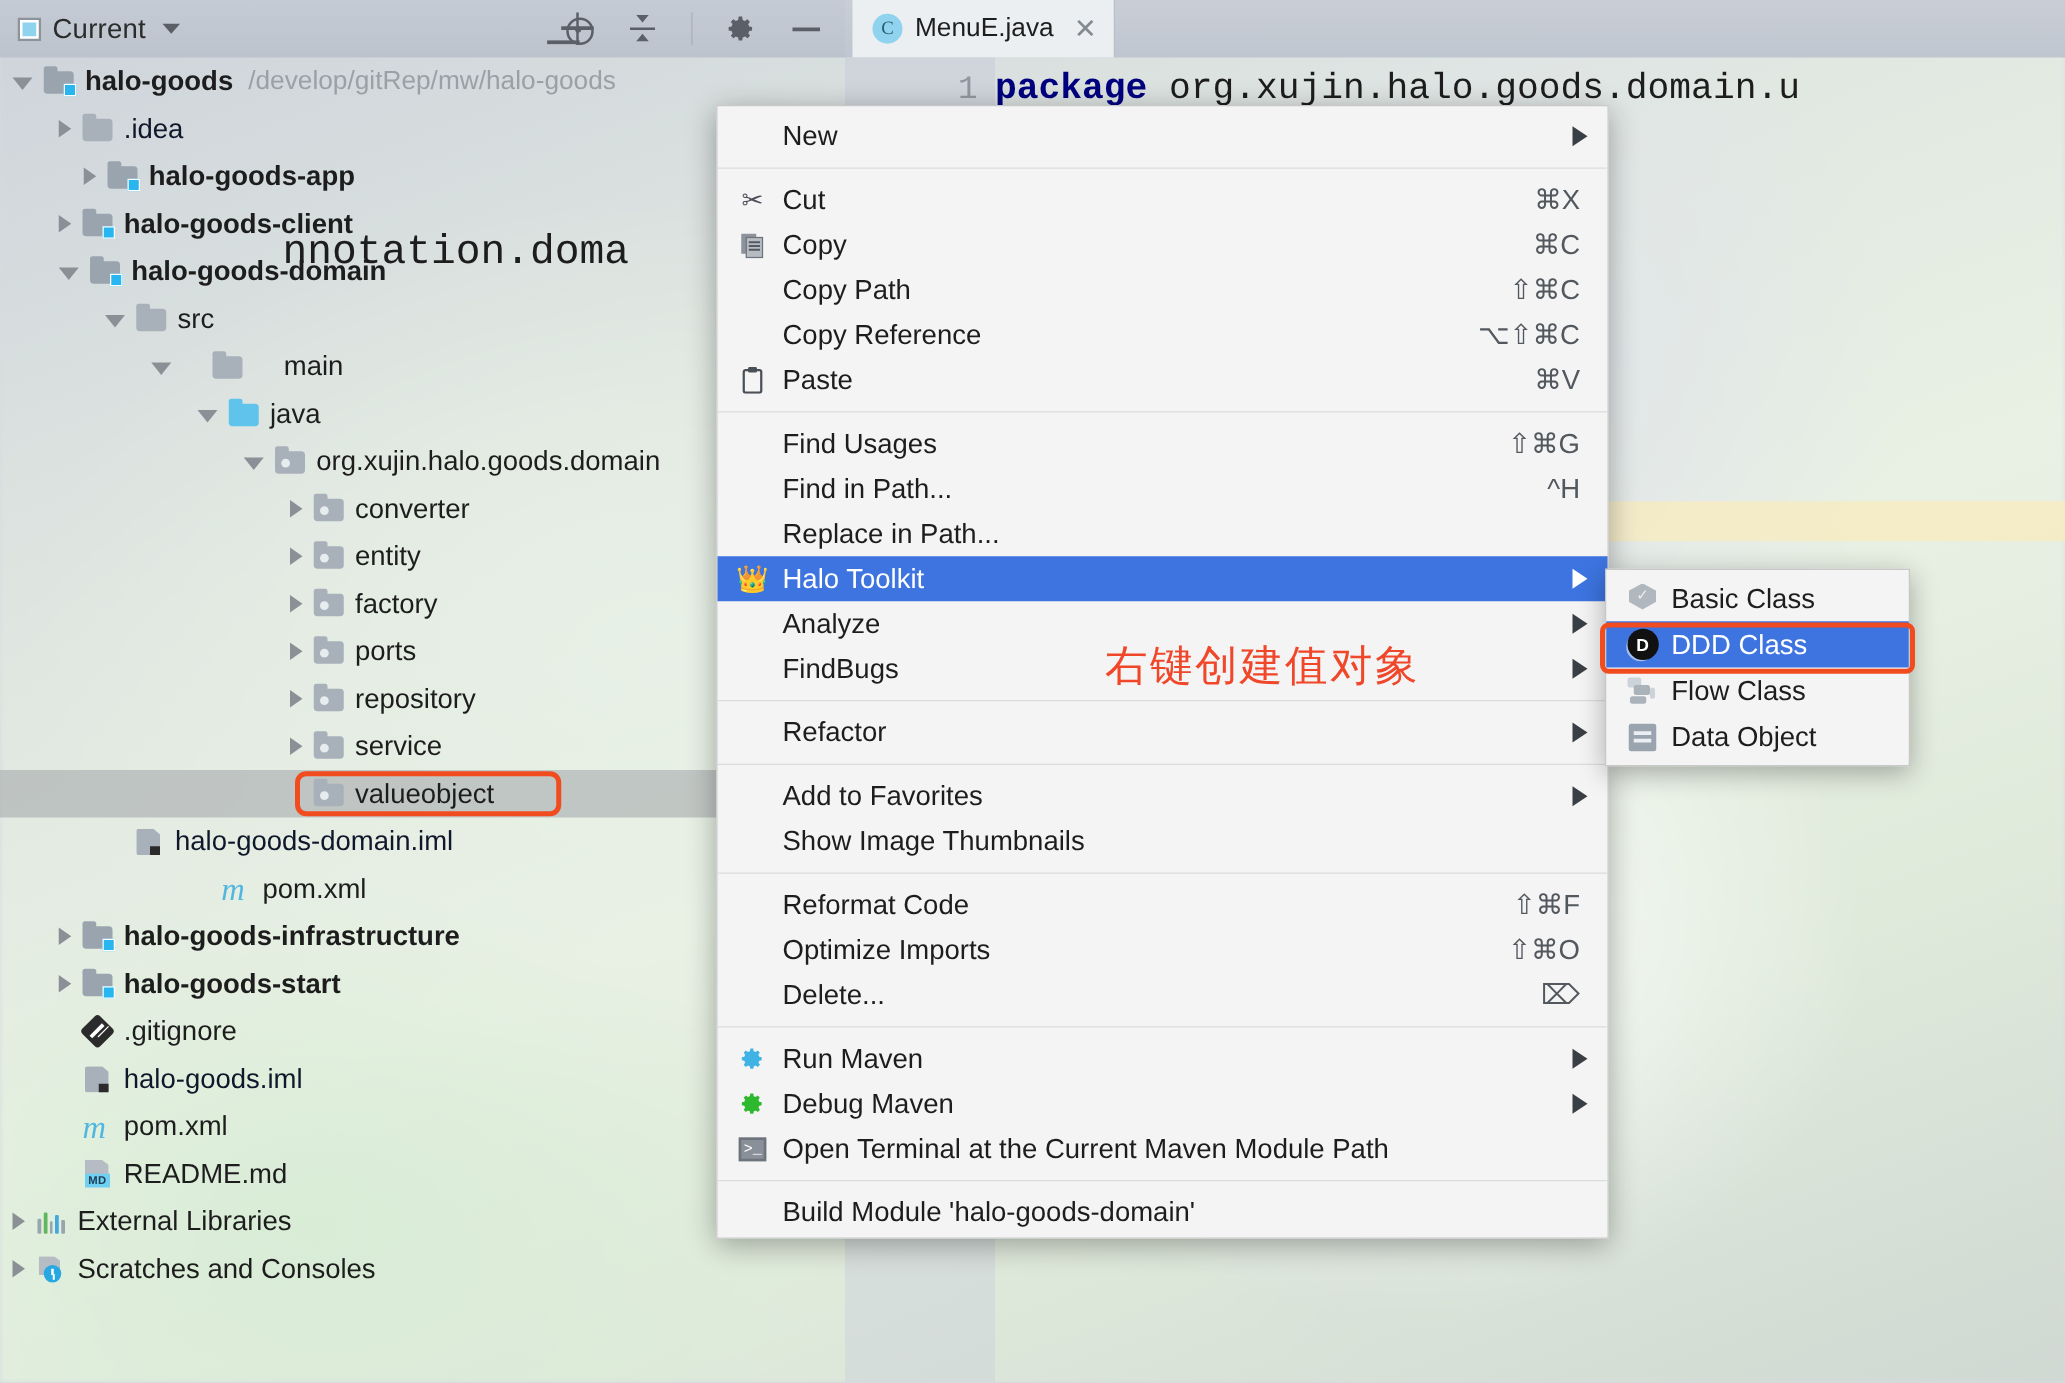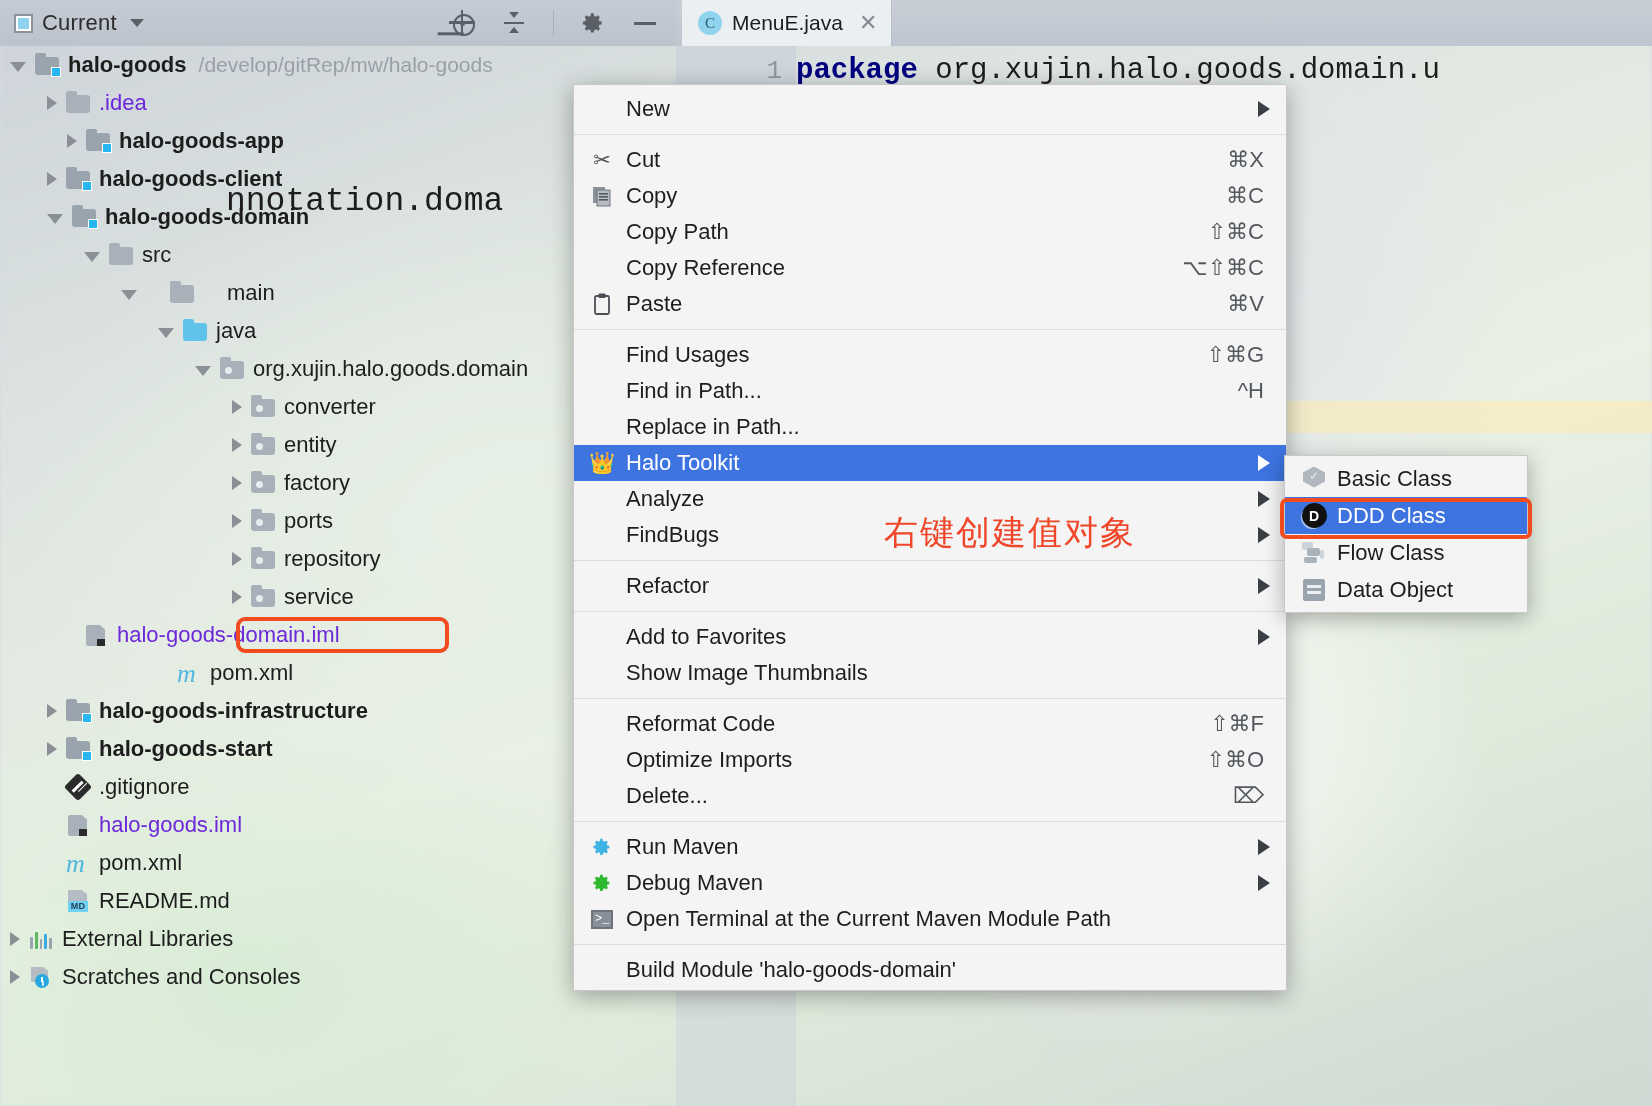--- a/index.html
+++ b/index.html
@@ -92,21 +92,21 @@
     border-left: 10px solid #8b9096; margin-right: 9px;
   }
   .arrow.open {
     border-left: 8px solid transparent; border-right: 8px solid transparent;
     border-top: 10px solid #8b9096; border-bottom: 0;
     margin-right: 9px; position: relative; top: 2px;
   }
   .arrow.hidden { visibility: hidden; }
   .label { margin-left: 8px; }
   .label.bold { font-weight: bold; }
-  .label.dim { color: #6d28d9; }
+  .label.dim { color: #0f172a; }
   .path-hint { color: #9aa0a6; font-size: 21px; margin-left: 12px; }
 
   
   .ico { width: 25px; height: 22px; position: relative; flex: 0 0 auto; }
   .folder {
     position: absolute; left: 0; top: 3px; width: 24px; height: 18px;
     background: #9aa4af; border-radius: 2px 3px 3px 3px;
   }
   .folder::before {
     content: ""; position: absolute; left: 0; top: -4px; width: 11px; height: 5px;
@@ -459,21 +459,29 @@
           <span class="label">repository</span>
         </div>
         <div class="tree-row" style="padding-left: 232px;">
           <span class="arrow"></span>
           <span class="ico">
             <span class="folder gray"></span>
             <span class="pkg-dot"></span>
           </span>
           <span class="label">service</span>
         </div>
-        <div class="tree-row" style="padding-left: 65px;">
+        <div class="tree-row selected" style="padding-left: 232px;">
+          <span class="arrow hidden"></span>
+          <span class="ico">
+            <span class="folder gray"></span>
+            <span class="pkg-dot"></span>
+          </span>
+          <span class="label">valueobject</span>
+        </div>
+        <div class="tree-row" style="padding-left: 88px;">
           <span class="arrow hidden"></span>
           <span class="ico">
             <span class="iml-ico"></span>
           </span>
           <span class="label dim">halo-goods-domain.iml</span>
         </div>
         <div class="tree-row" style="padding-left: 158px;">
           <span class="arrow hidden"></span>
           <span class="ico"><span class="m-ico">m</span></span>
           <span class="label">pom.xml</span>

